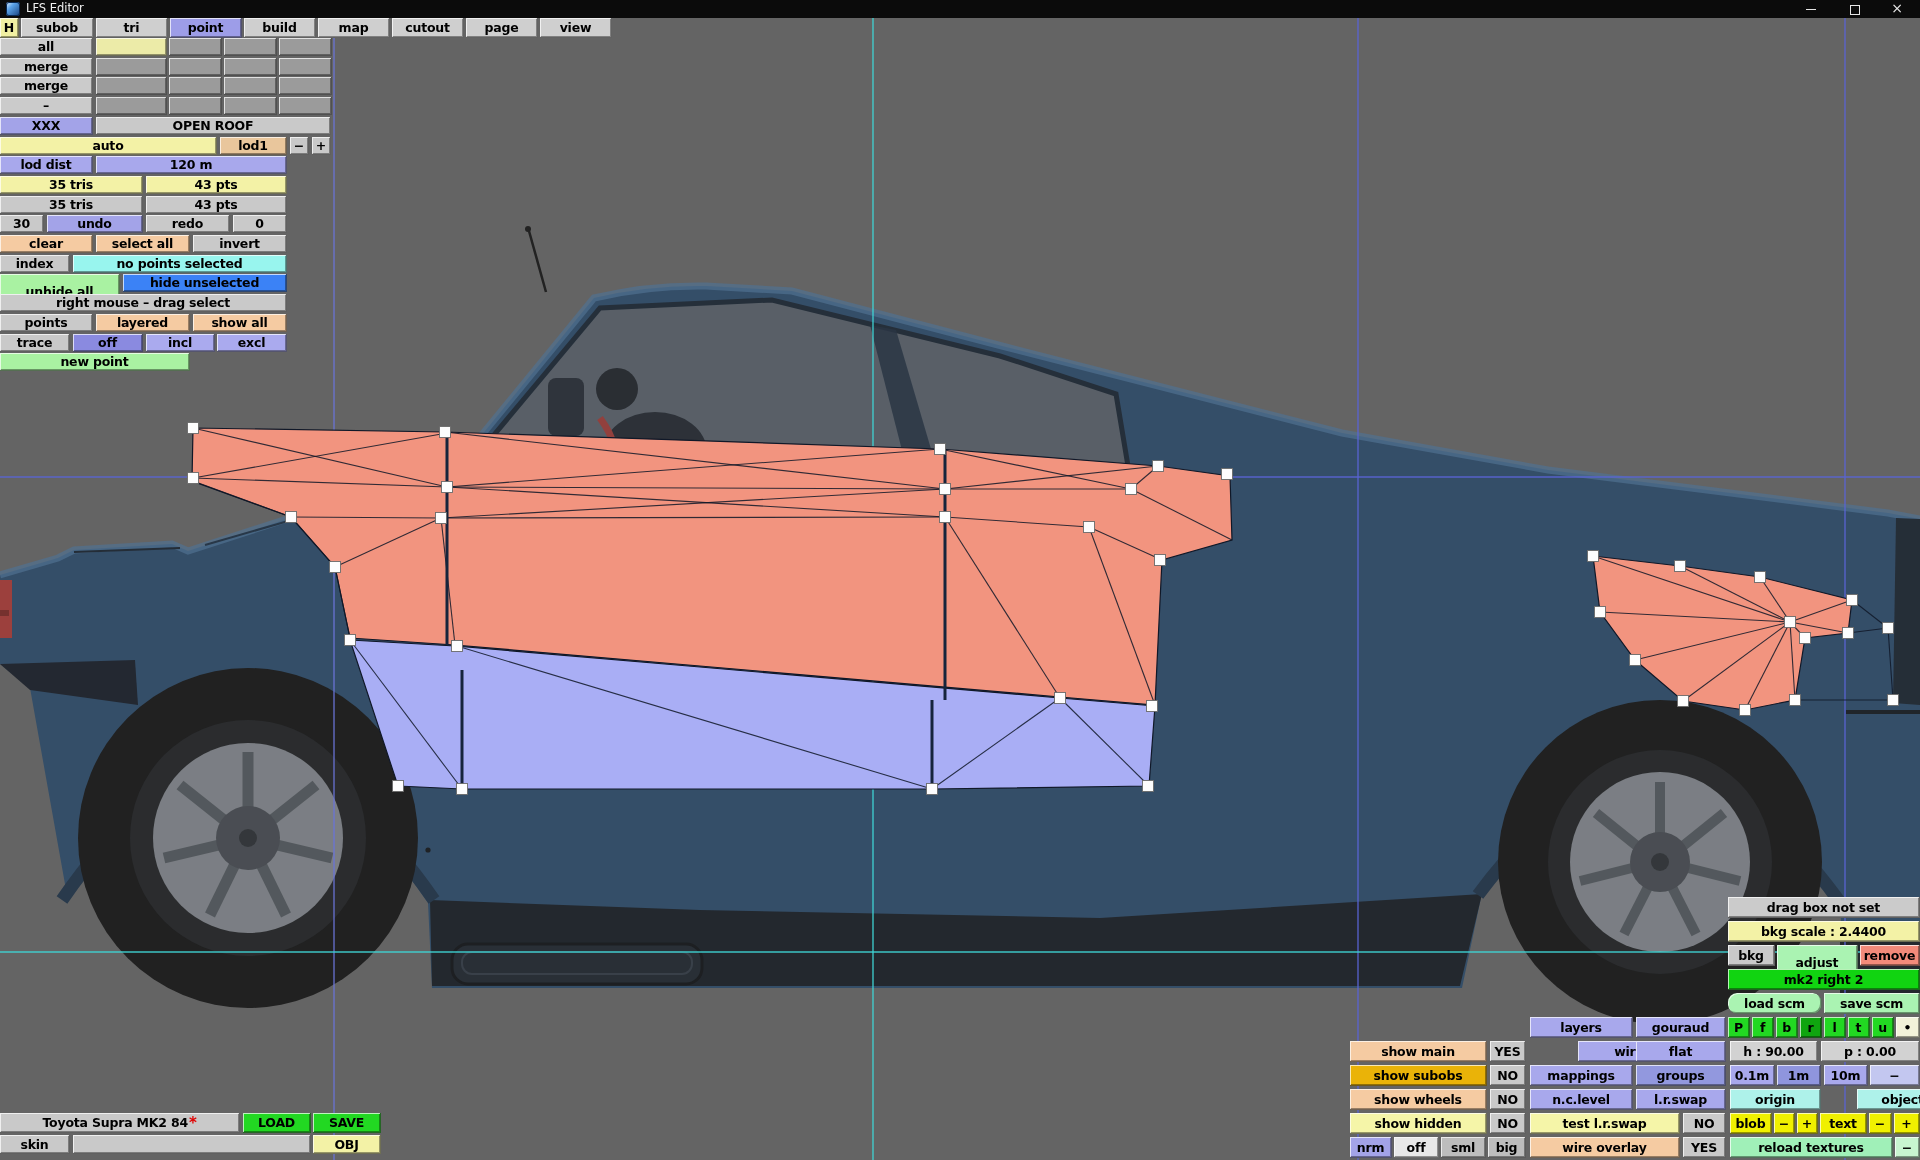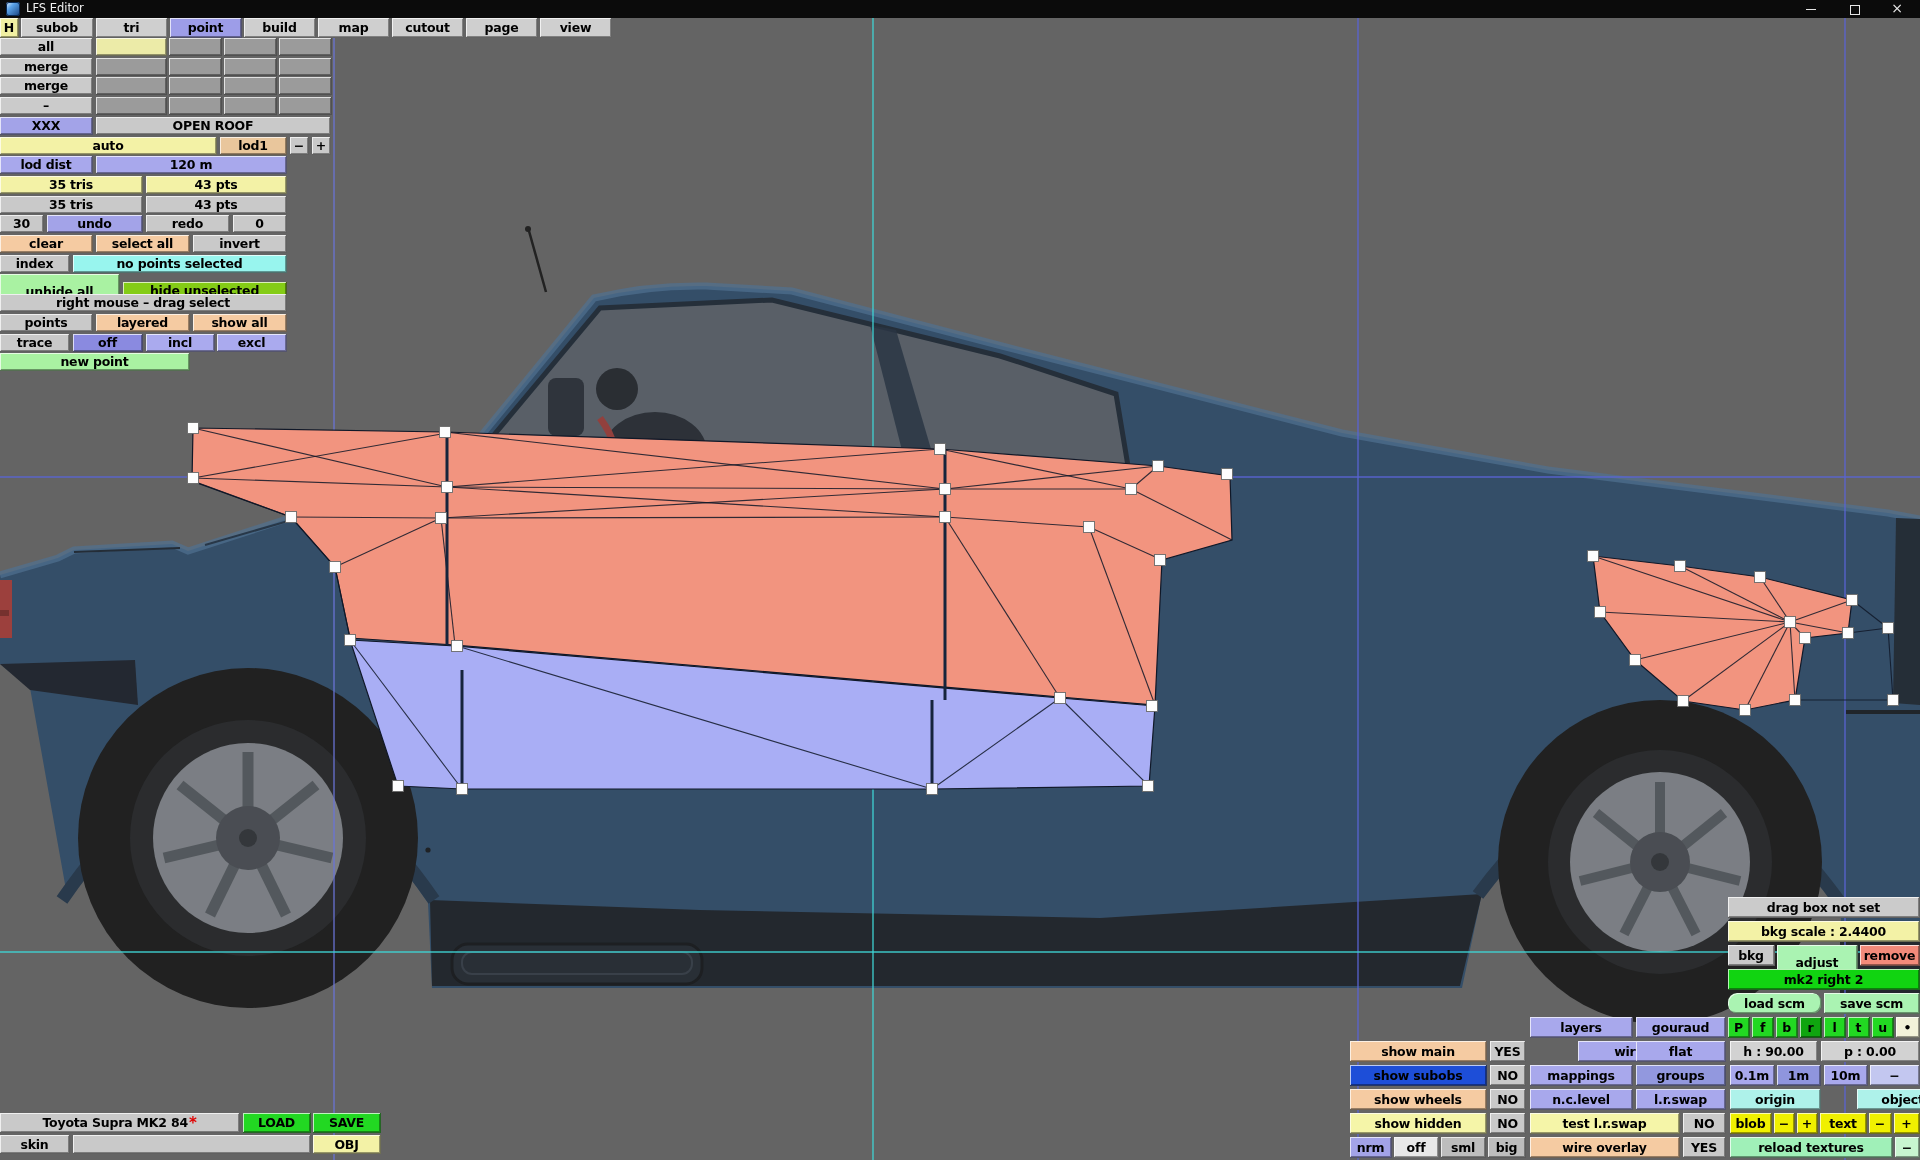--- a/index.html
+++ b/index.html
@@ -369,21 +369,21 @@
     </div>
     <div class="btn" style="left: 0px; top: 255px; width: 70px; height: 18px; background: rgb(201, 201, 201);">
       <span>index</span>
     </div>
     <div class="btn" style="left: 73px; top: 255px; width: 214px; height: 18px; background: rgb(152, 245, 238);">
       <span>no points selected</span>
     </div>
     <div class="btn" style="left: 0px; top: 274px; width: 120px; height: 36px; background: rgb(169, 242, 162);">
       <span>unhide all</span>
     </div>
-    <div class="btn" style="left: 123px; top: 274px; width: 164px; height: 18px; background: #84cc16; margin-top: 8px;">
+    <div class="btn" style="left: 123px; top: 274px; width: 164px; height: 18px; background: #3b82f6;">
       <span>hide unselected</span>
     </div>
     <div class="btn" style="left: 0px; top: 294px; width: 287px; height: 18px; background: rgb(201, 201, 201);">
       <span>right mouse – drag select</span>
     </div>
     <div class="btn" style="left: 0px; top: 314px; width: 93px; height: 18px; background: rgb(201, 201, 201);">
       <span>points</span>
     </div>
     <div class="btn" style="left: 96px; top: 314px; width: 94px; height: 18px; background: rgb(245, 203, 162);">
       <span>layered</span>
@@ -490,21 +490,21 @@
     </div>
     <div class="btn" style="left: 1636px; top: 1041px; width: 90px; height: 21px; background: rgb(168, 168, 236);">
       <span>flat</span>
     </div>
     <div class="btn" style="left: 1730px; top: 1041px; width: 88px; height: 21px; background: rgb(210, 210, 210);">
       <span>h : 90.00</span>
     </div>
     <div class="btn" style="left: 1821px; top: 1041px; width: 99px; height: 21px; background: rgb(210, 210, 210);">
       <span>p : 0.00</span>
     </div>
-    <div class="btn" style="left: 1350px; top: 1065px; width: 137px; height: 21px; background: #1d4ed8;">
+    <div class="btn" style="left: 1350px; top: 1065px; width: 137px; height: 21px; background: #eab308;">
       <span>show subobs</span>
     </div>
     <div class="btn" style="left: 1490px; top: 1065px; width: 36px; height: 21px; background: rgb(201, 201, 201);">
       <span>NO</span>
     </div>
     <div class="btn" style="left: 1530px; top: 1065px; width: 103px; height: 21px; background: rgb(168, 168, 236);">
       <span>mappings</span>
     </div>
     <div class="btn" style="left: 1636px; top: 1065px; width: 90px; height: 21px; background: rgb(146, 152, 222);">
       <span>groups</span>

